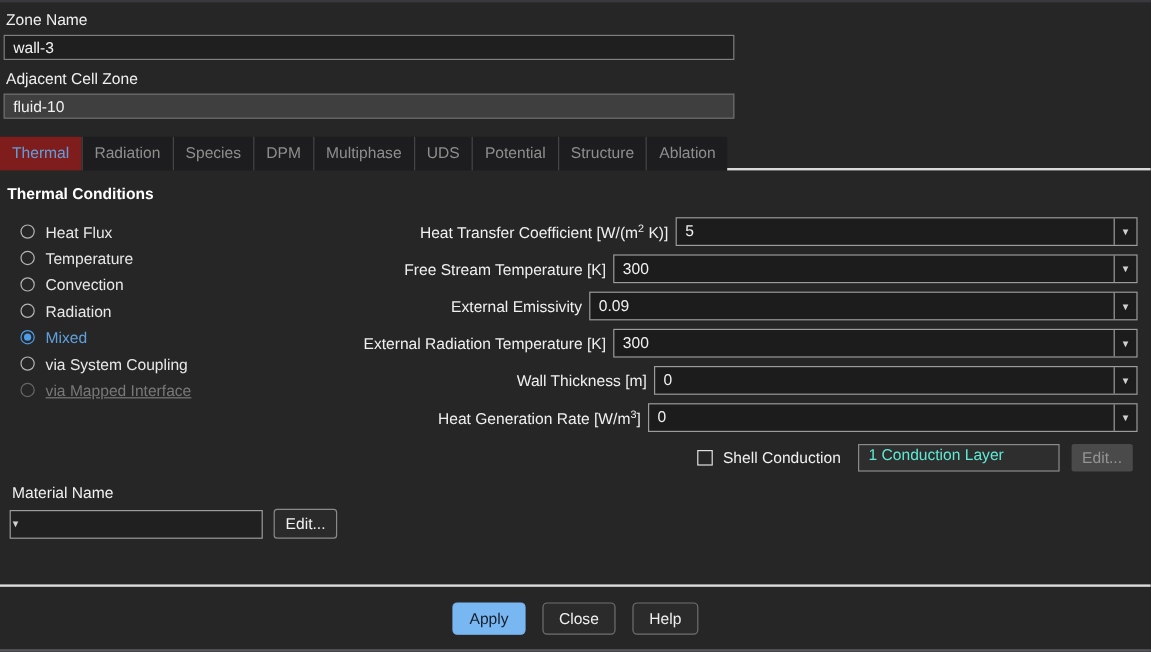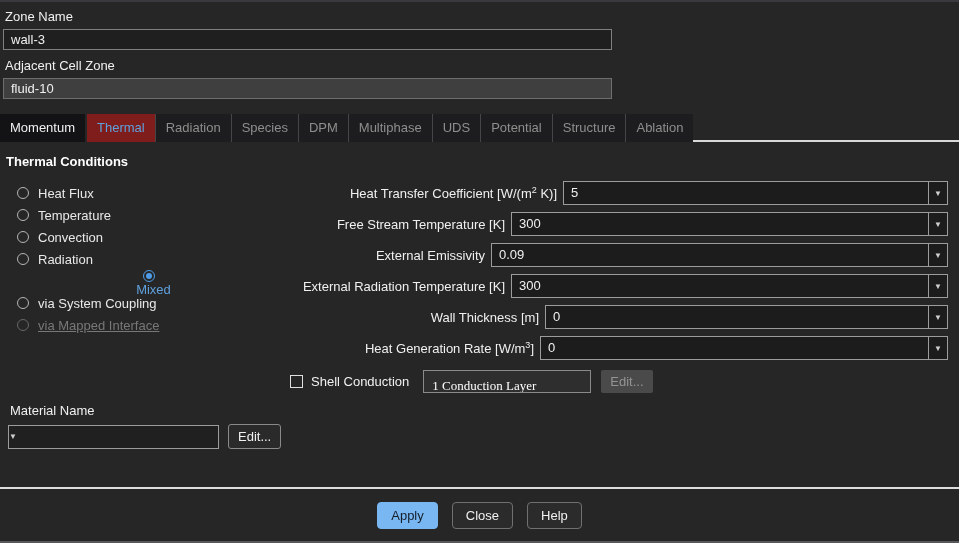--- a/index.html
+++ b/index.html
@@ -28,48 +28,48 @@
   
   .tab-bar { display: flex; margin-top: 7px; height: 28px; align-items: stretch; }
   .tab { padding: 0 10px; line-height: 27px; white-space: nowrap; cursor: default; }
   .tab.enabled  { background: #131316; color: #f0f0f0; margin-right: 2px; }
   .tab.active   { background: #7f1d1d; color: #5fa0dc; }
   .tab.disabled { background: #1d1d1f; color: #8e8e8e; border-left: 1px solid #454548; }
   .tab-filler { flex: 1; border-bottom: 2px solid #d9d9d9; }
   
   .panel { flex: 1; overflow: hidden; }
   .heading { font-weight: bold; color: #ffffff; margin: 12px 0 10px 6px; }
-  .columns { display: flex; }
+  .columns { display: flex; gap: 11px; }
   .left-col { width: 290px; padding-left: 17px; flex-shrink: 0; padding-top: 3px; }
   .radio-row { display: flex; align-items: center; height: 22px; color: #e8e8e8; }
   .radio-circle {
     width: 12px; height: 12px; border-radius: 50%;
     border: 1px solid #b5b5b5; margin-right: 9px; position: relative; flex-shrink: 0;
   }
-  .radio-row.selected { color: #5fa0dc; flex-direction: column; }
+  .radio-row.selected { color: #5fa0dc; }
   .radio-row.selected .radio-circle { border-color: #4d9ce8; }
   .radio-row.selected .radio-circle::after {
     content: ""; position: absolute; left: 2px; top: 2px;
     width: 6px; height: 6px; border-radius: 50%; background: #4d9ce8;
   }
   .radio-row.disabled { color: #787878; text-decoration: underline; }
   .radio-row.disabled .radio-circle { border-color: #666666; }
   
   .right-col { flex: 1; padding-top: 2px; }
   .field-row { display: flex; justify-content: flex-end; align-items: center; margin-bottom: 7px; padding-right: 11px; }
   .field-label { color: #f0f0f0; margin-right: 6px; white-space: nowrap; text-align: right; }
   .field-label sup { font-size: 9px; }
   .combo { display: flex; height: 24px; border: 1px solid #9c9c9c; background: #1c1c1c; align-items: stretch; }
   .combo-value { flex: 1; color: #f0f0f0; padding: 3px 7px; overflow: hidden; white-space: nowrap; }
   .combo-arrow { width: 19px; border-left: 1px solid #9c9c9c; display: flex; align-items: center; justify-content: center; color: #d0d0d0; font-size: 8px; }
-  .shell-row { display: flex; align-items: center; margin-top: 10px; padding-right: 15px; }
+  .shell-row { display: flex; justify-content: flex-end; align-items: center; margin-top: 10px; padding-right: 15px; }
   .checkbox { width: 13px; height: 13px; border: 1px solid #e0e0e0; background: transparent; margin-right: 8px; flex-shrink: 0; }
   .layers-field {
     width: 168px; height: 23px; border: 1px solid #8a8a8a; background: #2e2e2e;
-    color: #ffffff; padding: 7px 8px; margin-left: 14px; overflow: hidden; white-space: nowrap; font-family: Liberation Serif, serif;
+    color: #5eead4; padding: 0 8px; margin-left: 14px; overflow: hidden; white-space: nowrap;
   }
   .btn-disabled {
     background: #4a4a4a; color: #949494; border: none; border-radius: 2px;
     padding: 4px 9px; margin-left: 10px; font-size: 13px; font-family: inherit;
   }
   
   .material-section { margin: 10px 0 0 8px; }
   .material-row { display: flex; align-items: center; gap: 9px; margin-top: 6px; }
   .material-combo {
     width: 211px; height: 24px; border: 1px solid #9c9c9c; background: #202020;
@@ -92,21 +92,20 @@
 <body>
 
 <div class="top-section">
   <span class="form-label">Zone Name</span>
   <input class="text-input" value="wall-3" style="">
   <span class="form-label">Adjacent Cell Zone</span>
   <input class="text-input readonly" readonly="" value="fluid-10" style="">
 </div>
 
 <div class="tab-bar">
-  <div class="tab enabled">Momentum</div>
   <div class="tab active">Thermal</div>
   <div class="tab disabled">Radiation</div>
   <div class="tab disabled">Species</div>
   <div class="tab disabled">DPM</div>
   <div class="tab disabled">Multiphase</div>
   <div class="tab disabled">UDS</div>
   <div class="tab disabled">Potential</div>
   <div class="tab disabled">Structure</div>
   <div class="tab disabled">Ablation</div>
   <div class="tab-filler"></div>

